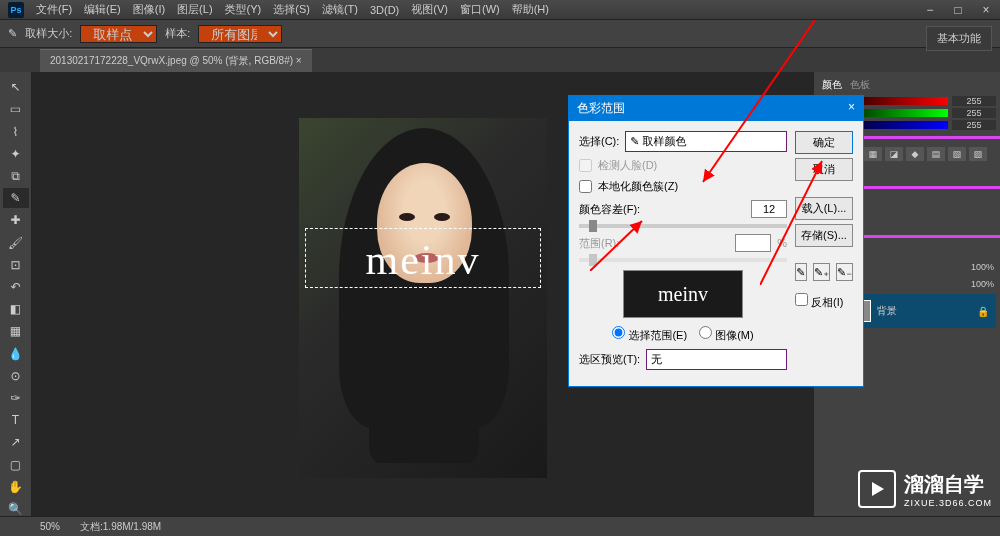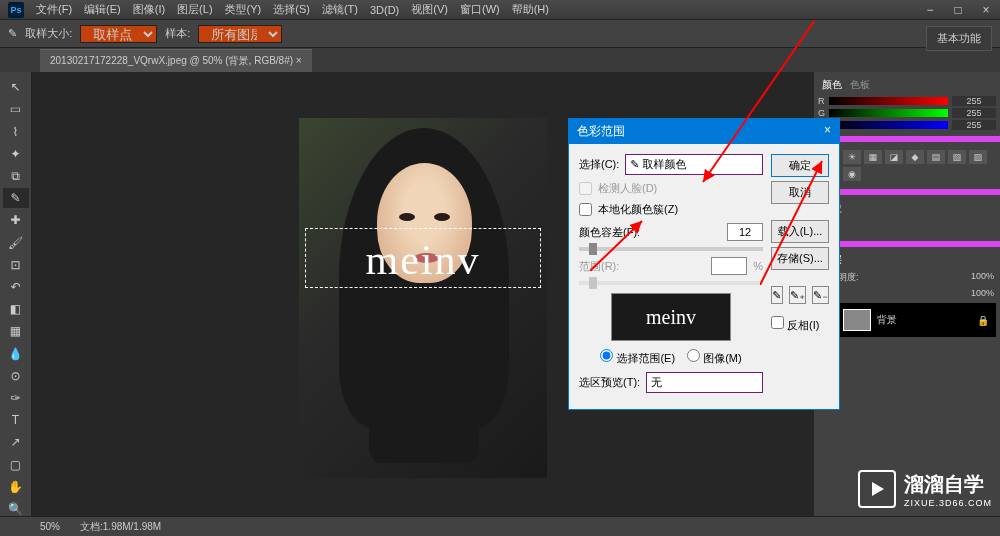--- a/index.html
+++ b/index.html
@@ -21,45 +21,45 @@
 .photo{width:248px;height:360px;position:relative;background:linear-gradient(135deg,#3a4530 0%,#2a2a2a 40%,#1a1a1a 100%);overflow:hidden}
 .face{position:absolute;top:30px;left:70px;width:110px;height:140px;background:radial-gradient(ellipse at 50% 40%,#e8c5a8 30%,#d4a888 70%);border-radius:50% 50% 45% 45%}
 .hair{position:absolute;top:10px;left:40px;width:170px;height:300px;background:#1a1a1a;border-radius:50% 50% 20% 20%;z-index:1}
 .face2{position:absolute;top:45px;left:78px;width:95px;height:120px;background:radial-gradient(ellipse at 50% 40%,#f0d5b8 30%,#e0b898 70%);border-radius:50% 50% 45% 45%;z-index:2}
 .eye{position:absolute;width:16px;height:8px;background:#2a1a1a;border-radius:50%;z-index:3}
 .eye.l{top:95px;left:100px}.eye.r{top:95px;left:135px}
 .lips{position:absolute;top:135px;left:115px;width:25px;height:10px;background:#b86060;border-radius:50%;z-index:3}
 .scarf{position:absolute;top:165px;left:70px;width:110px;height:180px;background:#1a1a1a;z-index:3;border-radius:30% 30% 10% 10%}
 .watermark{position:absolute;top:118px;left:0;right:0;text-align:center;font-family:serif;font-size:42px;color:#fff;z-index:5;letter-spacing:2px}
 .marquee{position:absolute;top:110px;left:6px;right:6px;height:60px;border:1px dashed #fff;z-index:6}
-.dialog{position:absolute;left:568px;top:118px;width:272px;background:#f0f0f0;border:1px solid #0078d7;color:#000;font-size:11px;z-index:10}
+.dialog{position:absolute;left:568px;top:95px;width:296px;background:#f0f0f0;border:1px solid #0078d7;color:#000;font-size:11px;z-index:10}
 .dialog-title{background:#0078d7;color:#fff;padding:4px 8px;display:flex;justify-content:space-between;font-size:12px}
 .dialog-body{padding:10px;display:flex;gap:8px}
 .dialog-left{flex:1}
 .dialog-right{width:58px;display:flex;flex-direction:column;gap:4px}
 .dlg-btn{border:1px solid #888;background:#e8e8e8;padding:3px 4px;font-size:11px;text-align:center;cursor:pointer}
 .dlg-row{display:flex;align-items:center;gap:6px;margin-bottom:6px}
 .dlg-select{border:1px solid #701a75;padding:2px 4px;flex:1;background:#fff;font-size:11px}
 .dlg-input{border:1px solid #888;padding:2px 4px;width:36px;background:#fff;font-size:11px;text-align:center}
 .slider{width:100%;height:4px;background:#ccc;position:relative;margin:6px 0}
 .slider-thumb{position:absolute;width:8px;height:12px;background:#888;top:-4px;left:10px}
 .preview-box{width:120px;height:48px;background:#1a1a1a;margin:8px auto;display:flex;align-items:center;justify-content:center;color:#fff;font-family:serif;font-size:20px;border:1px solid #888}
 .radio-row{display:flex;justify-content:center;gap:12px;font-size:11px;margin:6px 0}
 .eyedrop{display:flex;gap:6px;justify-content:center;margin-bottom:8px}
 .eyedrop span{width:18px;height:18px;border:1px solid #888;display:flex;align-items:center;justify-content:center;font-size:11px}
 .panels{width:186px;background:#424242;display:flex;flex-direction:column}
-.panel{border-bottom:6px solid #d946ef;padding:4px}
+.panel{border-bottom:3px solid #d946ef;padding:4px}
 .panel-tabs{display:flex;gap:8px;font-size:10px;padding:2px 4px;color:#999}
 .panel-tabs .active{color:#fff}
 .rgb-row{display:flex;align-items:center;gap:4px;font-size:9px;margin:2px 0}
 .rgb-slider{flex:1;height:8px;background:linear-gradient(90deg,#000,#f00)}
 .rgb-slider.g{background:linear-gradient(90deg,#000,#0f0)}
 .rgb-slider.b{background:linear-gradient(90deg,#000,#00f)}
 .rgb-val{width:44px;background:#333;text-align:center;font-size:9px}
-.layer-row{background:#000000;padding:6px;display:flex;align-items:center;gap:6px;font-size:10px}
+.layer-row{background:#0c4a6e;padding:6px;display:flex;align-items:center;gap:6px;font-size:10px}
 .layer-thumb{width:28px;height:22px;background:#888;border:1px solid #fff}
 .statusbar{position:absolute;bottom:0;left:0;right:0;height:20px;background:#424242;display:flex;align-items:center;padding:0 40px;gap:20px;font-size:10px;border-top:1px solid #222}
 .arrow{position:absolute;z-index:11;pointer-events:none}
 .watermark-logo{position:absolute;right:8px;bottom:28px;display:flex;align-items:center;gap:8px;color:#fff;z-index:20}
 .wm-icon{width:38px;height:38px;border:2px solid #fff;border-radius:4px;display:flex;align-items:center;justify-content:center}
 .wm-text{display:flex;flex-direction:column}
 .mini-icons{display:flex;flex-wrap:wrap;gap:3px;padding:4px}
 .mini-icons span{width:18px;height:14px;background:#555;font-size:9px;display:flex;align-items:center;justify-content:center}
 </style>
 </head>

